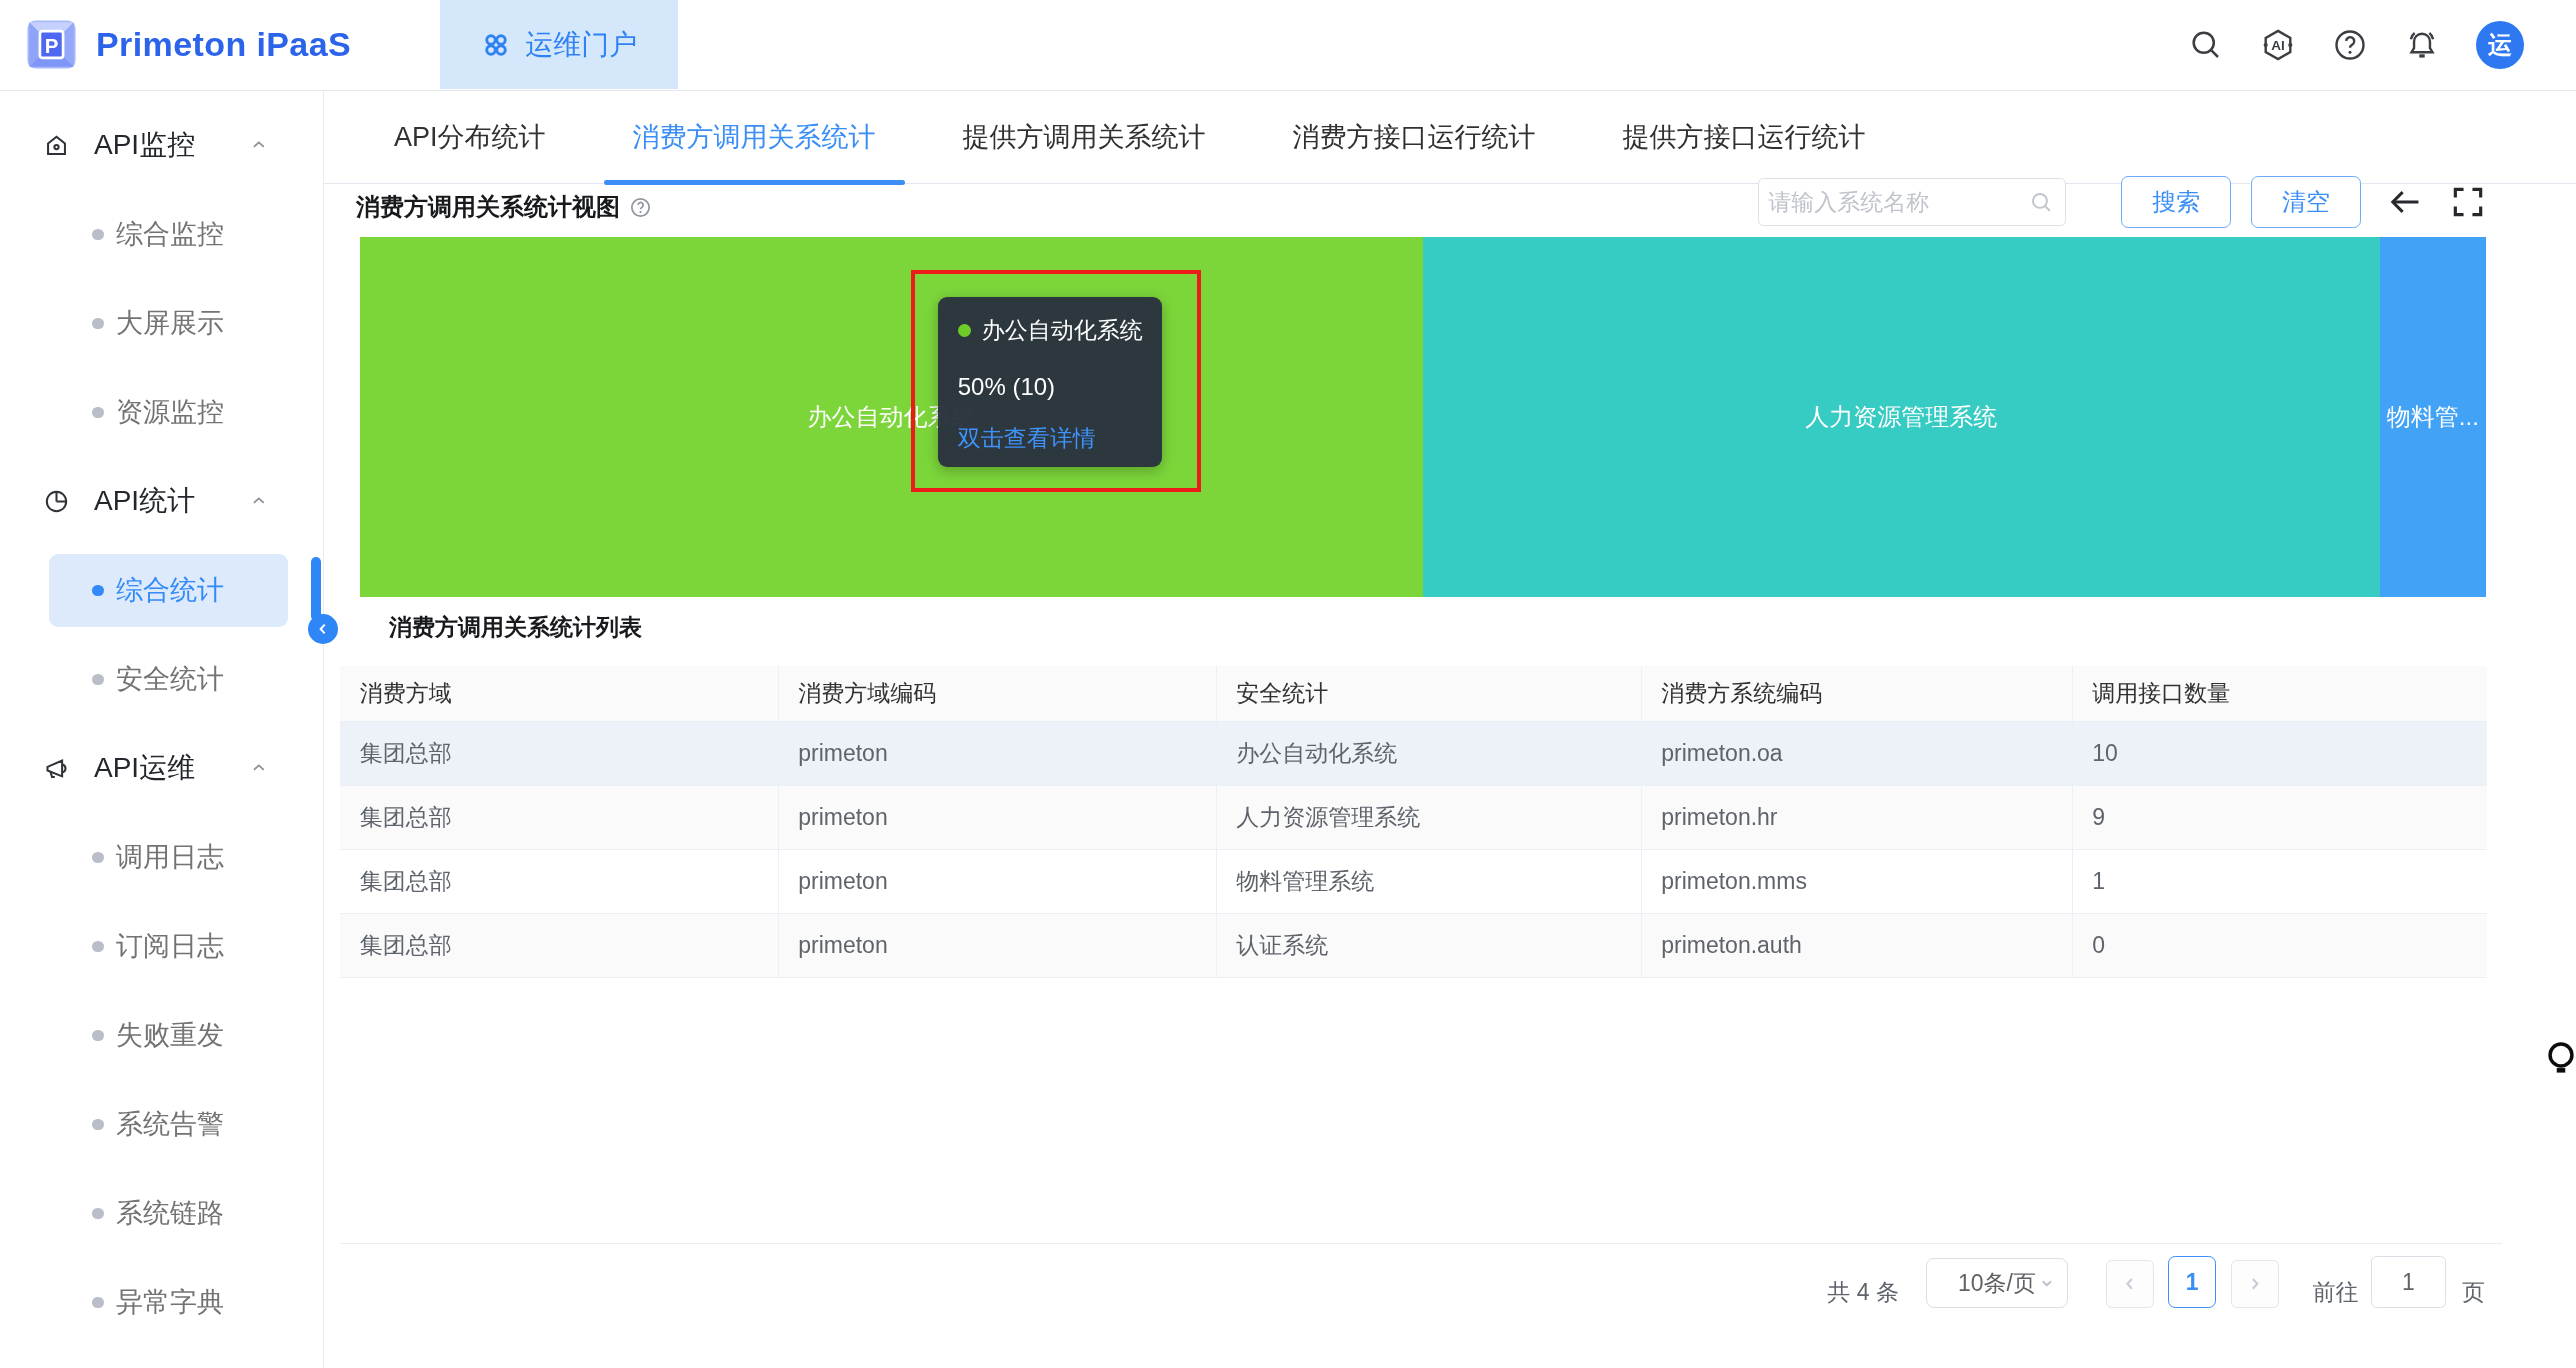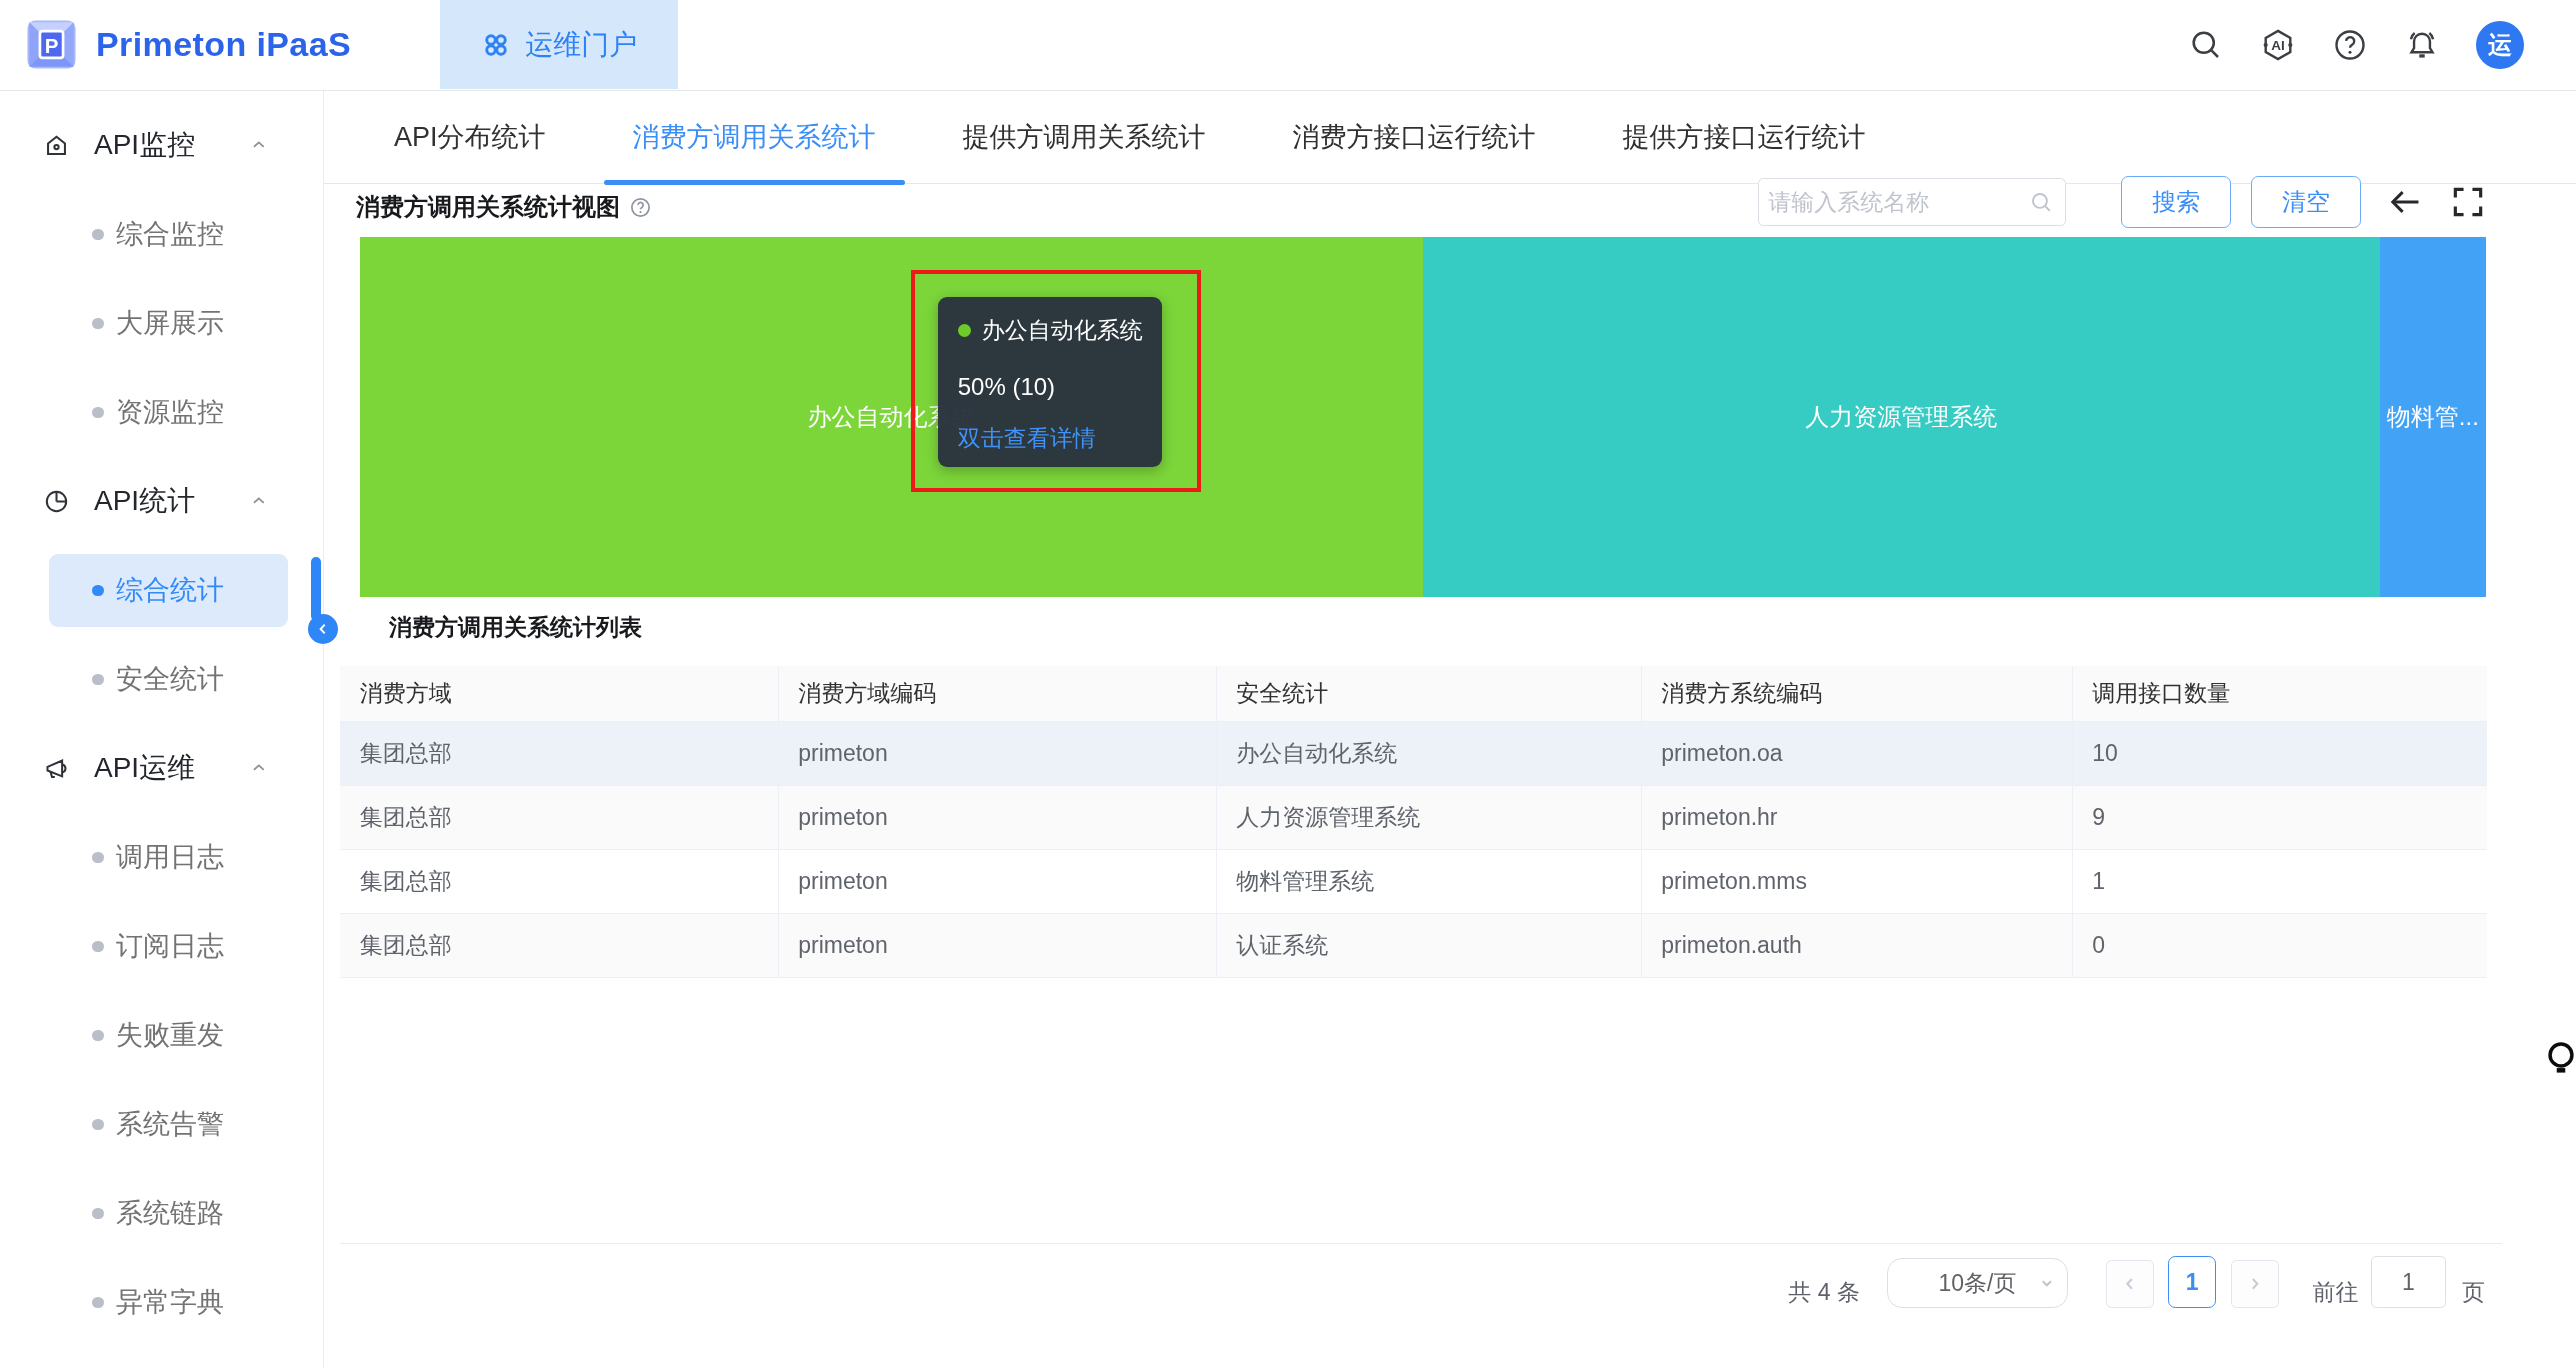--- a/index.html
+++ b/index.html
@@ -89,21 +89,21 @@
   .stat-table th:not(:last-child), .stat-table td:not(:last-child) { border-right:1.8px solid #eceff5; }
   .stat-table tr { border-bottom:1.8px solid #eceff5; }
   .stat-table tbody tr { cursor:pointer; background:#fff; }
   .stat-table tbody tr.stripe { background:#fafafa; }
   .stat-table tbody tr.hl { background:#edf1f8; }
 
   .footer-line { position:absolute; left:16px; top:1152px; width:2162px; border-top:1.8px solid #e9edf2; }
   .pagination { position:absolute; top:1165px; right:91px; height:52px; display:flex; align-items:flex-end;
     font-size:23px; color:#5f646c; }
   .pg-total { margin-right:27px; }
-  .pg-select { position:relative; width:181px; height:50px; border:1.8px solid #dcdfe6; border-radius:15px;
+  .pg-select { position:relative; width:142px; height:50px; border:1.8px solid #dcdfe6; border-radius:8px;
     display:flex; align-items:center; justify-content:center; cursor:pointer; color:#606266; margin-right:38px; }
   .pg-select svg { position:absolute; right:10.7px; width:19.7px; height:19.7px; color:#c0c4cc; }
   .pg-btn { width:48px; height:48px; border:1.8px solid #e1e5ec; background:#fdfdfe; border-radius:5.4px;
     display:flex; align-items:center; justify-content:center; color:#c8ccd4; cursor:pointer; }
   .pg-btn svg { width:19.7px; height:19.7px; }
   .pg-page { width:48px; height:52px; border:1.8px solid #3a8ef6; border-radius:7.2px; background:#fff;
     color:#3a8ef6; font-weight:bold; display:flex; align-items:center; justify-content:center;
     margin:0 14.3px; cursor:pointer; }
   .pg-next { margin-right:16px; }
   .pg-goto-label { margin-right:12.5px;margin-left:18px; }

